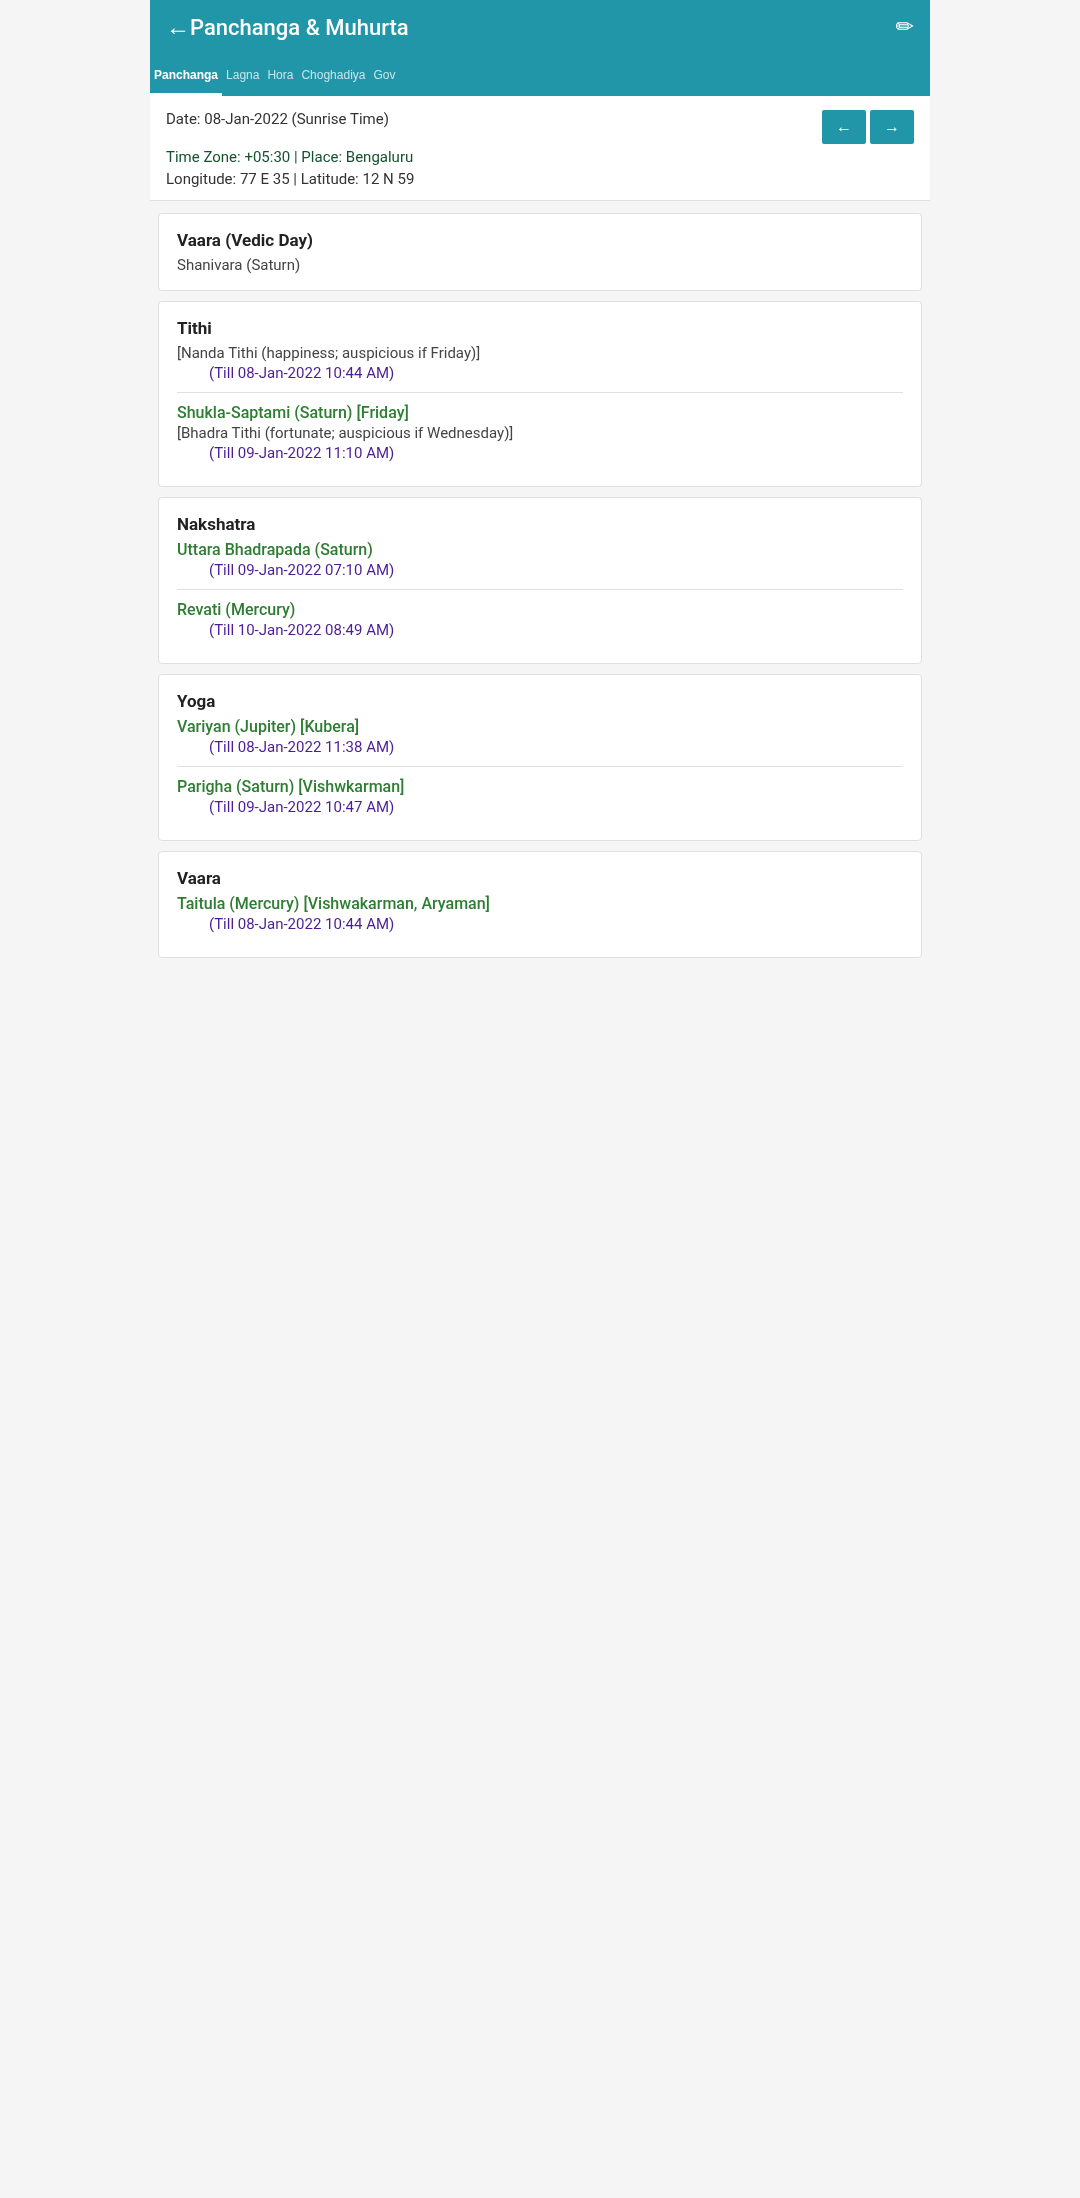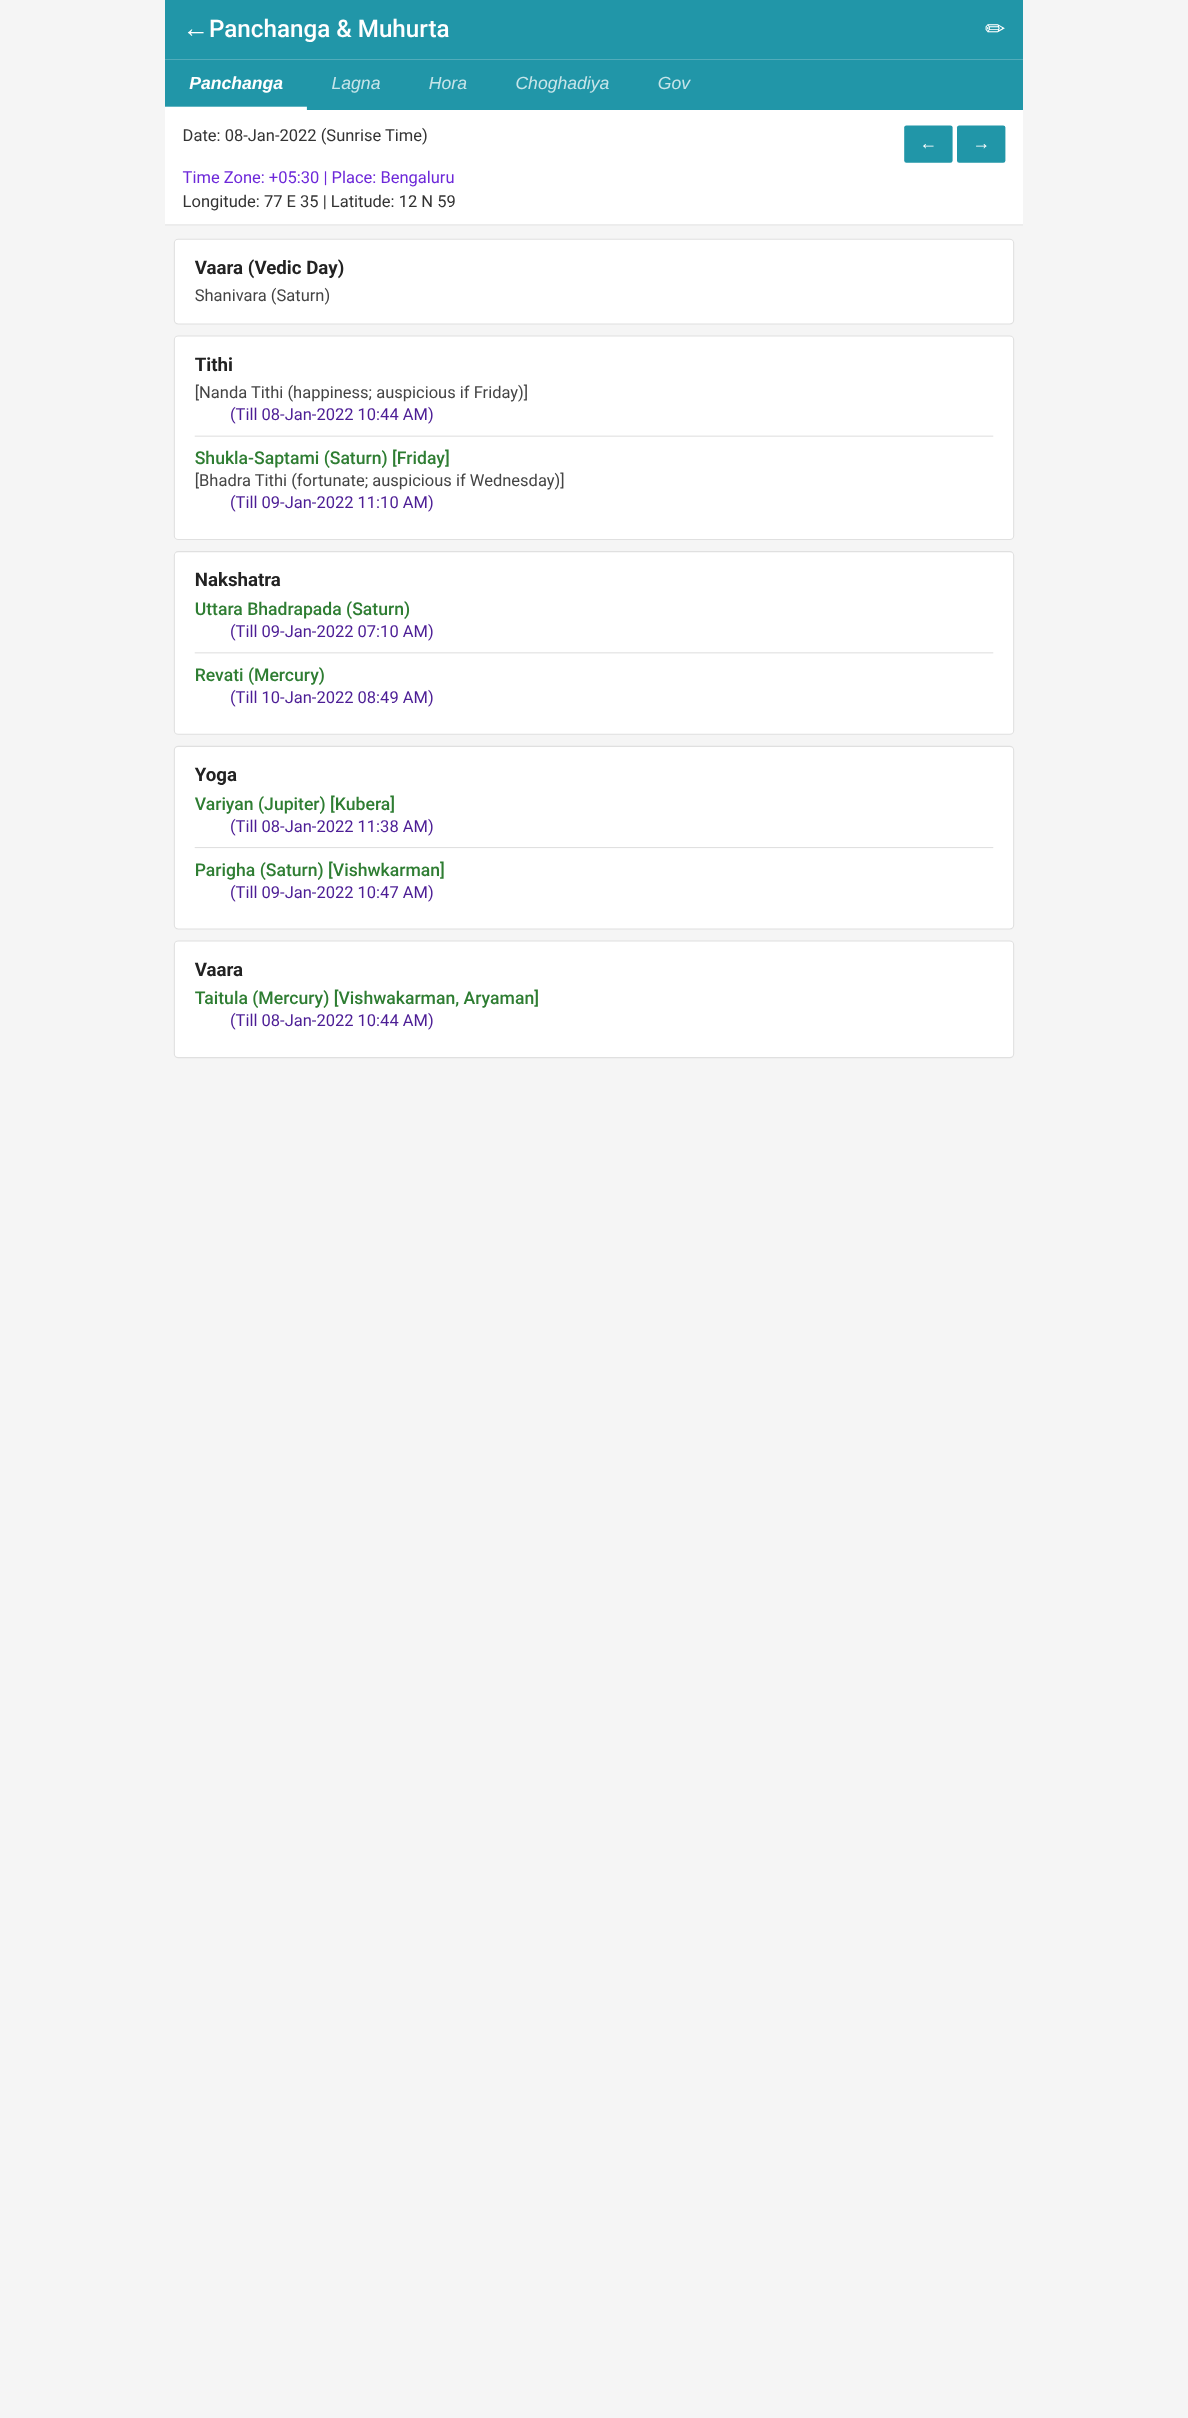--- a/index.html
+++ b/index.html
@@ -52,28 +52,27 @@
 
     
     .tab-bar {
       background-color: #2196a8;
       display: flex;
       overflow-x: auto;
     }
 
     .tab-item {
       color: rgba(255,255,255,0.75);
-      padding: 14px 22px;
-      font-size: 16px;
+      padding: 14px 4px;
+      font-size: 12px;
       cursor: pointer;
       white-space: nowrap;
       border: none;
       background: none;
       position: relative;
-      font-style: italic;
     }
 
     .tab-item.active {
       color: white;
       font-weight: 600;
     }
 
     .tab-item.active::after {
       content: '';
       position: absolute;
@@ -115,21 +114,21 @@
       color: white;
       border: none;
       padding: 8px 14px;
       font-size: 16px;
       cursor: pointer;
       border-radius: 2px;
     }
 
     .timezone-text {
       font-size: 15px;
-      color: #6d28d9;
+      color: #14532d;
     }
 
     .coords-text {
       font-size: 15px;
       color: #333;
     }
 
     
     .content {
       padding: 12px 8px;

